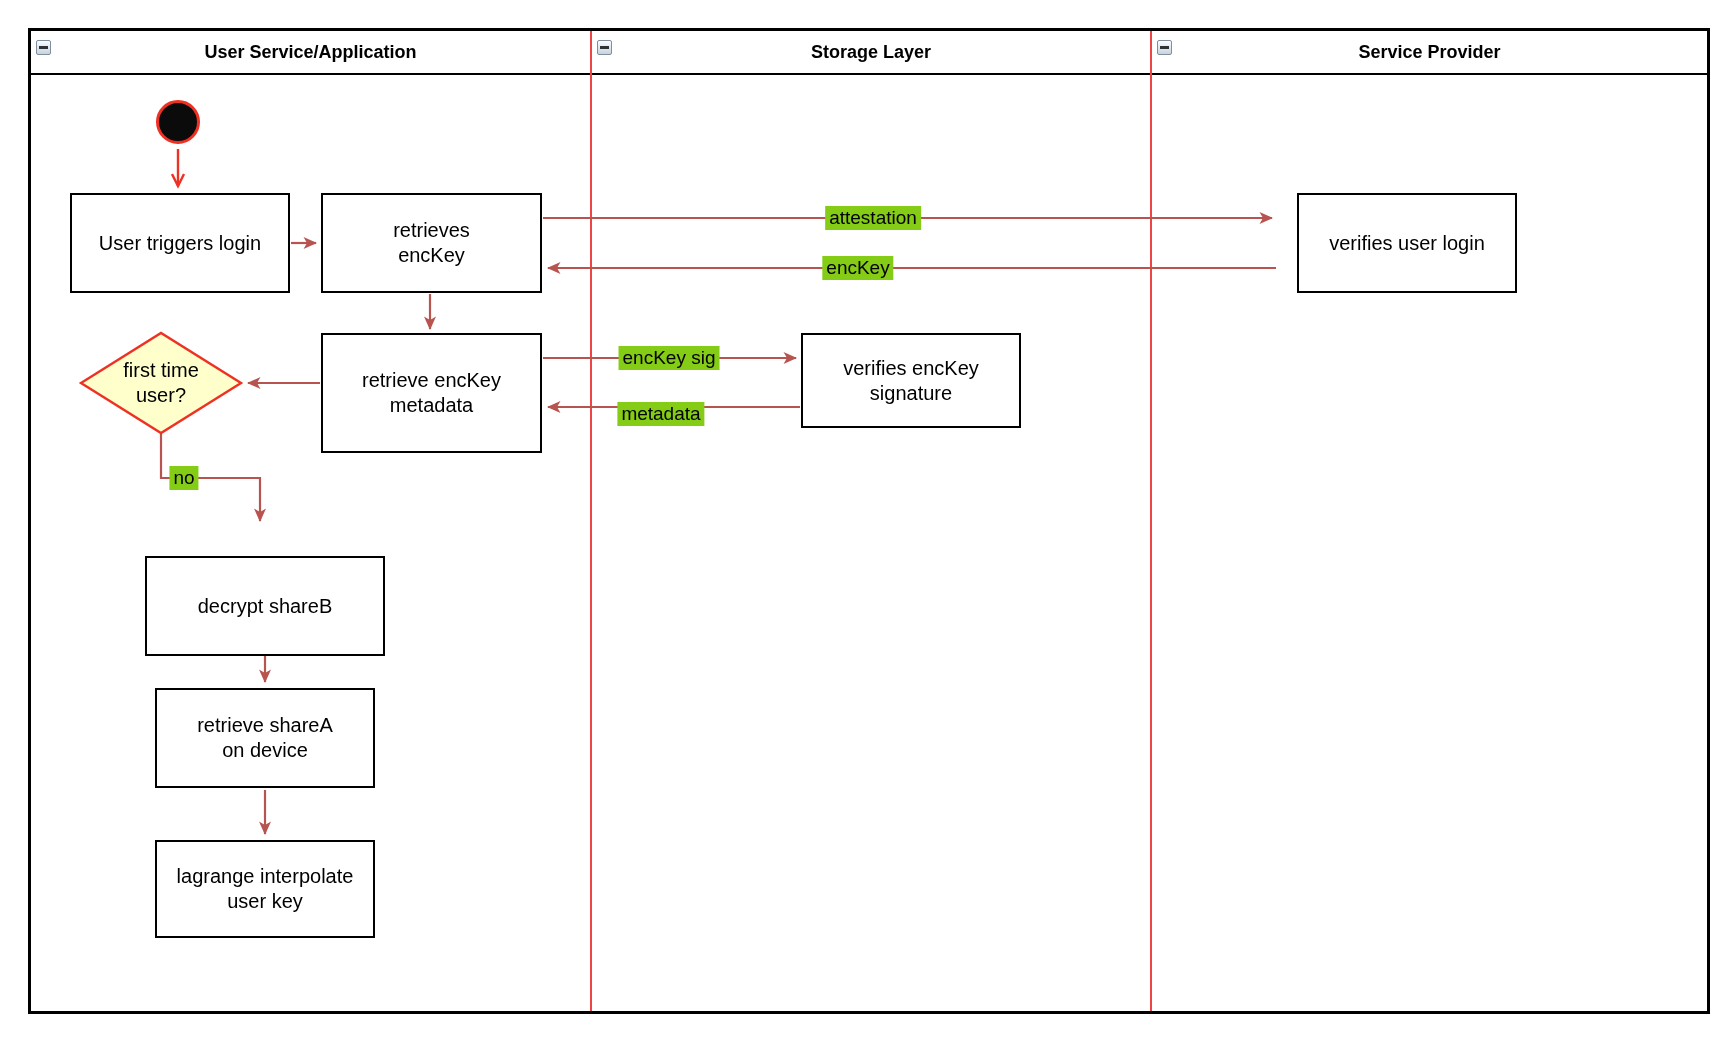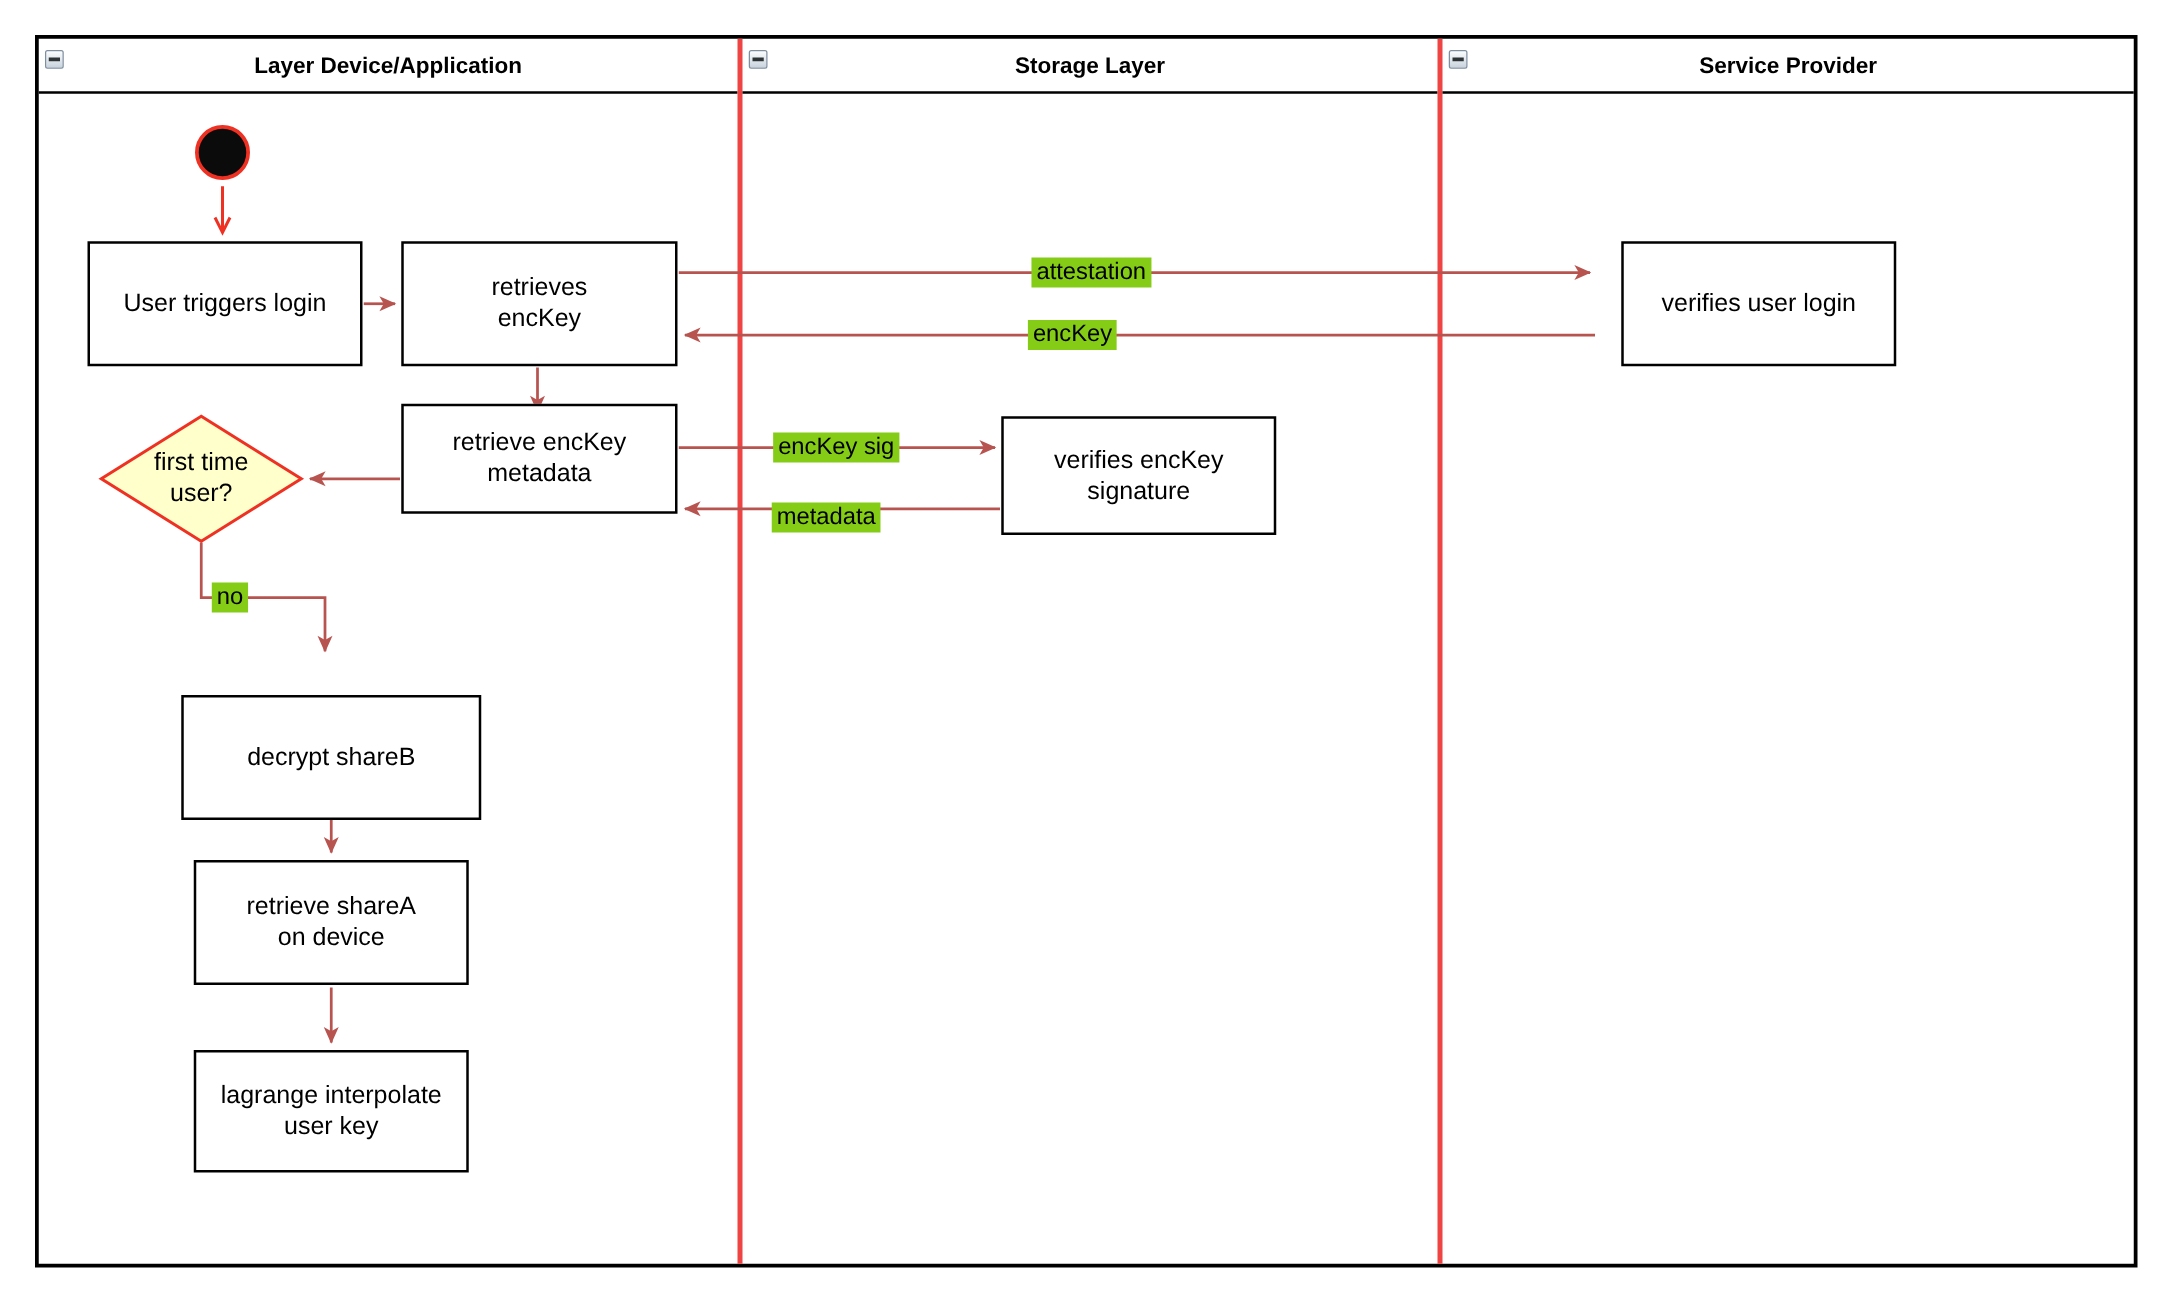--- a/index.html
+++ b/index.html
@@ -4,21 +4,21 @@
 <style>
   * { margin:0; padding:0; box-sizing:border-box; }
   html,body { background:#ffffff; }
   body { font-family:"Liberation Sans","DejaVu Sans",sans-serif; color:#000; }
   .canvas { position:relative; width:1732px; height:1038px; background:#fff; overflow:hidden; }
 
   
   .pool { position:absolute; left:28px; top:28px; width:1682px; height:986px;
           border:3px solid #000; display:flex; background:#fff; }
   .lane { position:relative; height:100%; }
-  .lane + .lane { border-left:4px solid #ef4444; }
+  .lane + .lane { border-left:2px solid #ef4444; }
   .lane-header { position:relative; height:44px; border-bottom:2px solid #000;
                  display:flex; align-items:center; justify-content:center; }
   .lane-title { font-weight:bold; font-size:18px; }
   .collapse-btn { position:absolute; left:5px; top:9px; width:15px; height:15px;
                   border:1px solid #7f8fa0; border-radius:2px;
                   background:linear-gradient(#fbfdfe, #c9d3dd);
                   display:flex; align-items:center; justify-content:center; cursor:pointer; }
   .minus-bar { width:9px; height:3px; background:#2e3436; }
 
   
@@ -43,21 +43,21 @@
 <body>
 
 <div class="canvas">
 
   <div class="pool">
     <div class="lane" style="width:559px;">
       <div class="lane-header">
         <span class="collapse-btn">
           <span class="minus-bar"></span>
         </span>
-        <span class="lane-title">Layer Device/Application</span>
+        <span class="lane-title">User Service/Application</span>
       </div>
     </div>
     <div class="lane" style="width:560px;">
       <div class="lane-header">
         <span class="collapse-btn">
           <span class="minus-bar"></span>
         </span>
         <span class="lane-title">Storage Layer</span>
       </div>
     </div>
@@ -101,21 +101,21 @@
     <polygon points="81,383 161,333 241,383 161,433" fill="#ffffcc" stroke="#ee3123" stroke-width="2.4"></polygon>
   </svg>
 
   <div class="start-node" style="left:156px; top:100px;"></div>
 
   <div class="node" style="left:70px;  top:193px; width:220px; height:100px;">User triggers login</div>
 
   <div class="node" style="left:321px; top:193px; width:221px; height:100px;">retrieves
 encKey</div>
 
-  <div class="node" style="left:321px; top:323px; width:221px; height:88px;">retrieve encKey
+  <div class="node" style="left:321px; top:333px; width:221px; height:120px;">retrieve encKey
 metadata</div>
 
   <div class="diamond-label" style="left:101px; top:353px; width:120px; height:60px;">first time
 user?</div>
 
   <div class="node" style="left:145px; top:527px; width:240px; height:100px;margin-top:29px;">decrypt shareB</div>
 
   <div class="node" style="left:155px; top:688px; width:220px; height:100px;">retrieve shareA
 on device</div>
 

